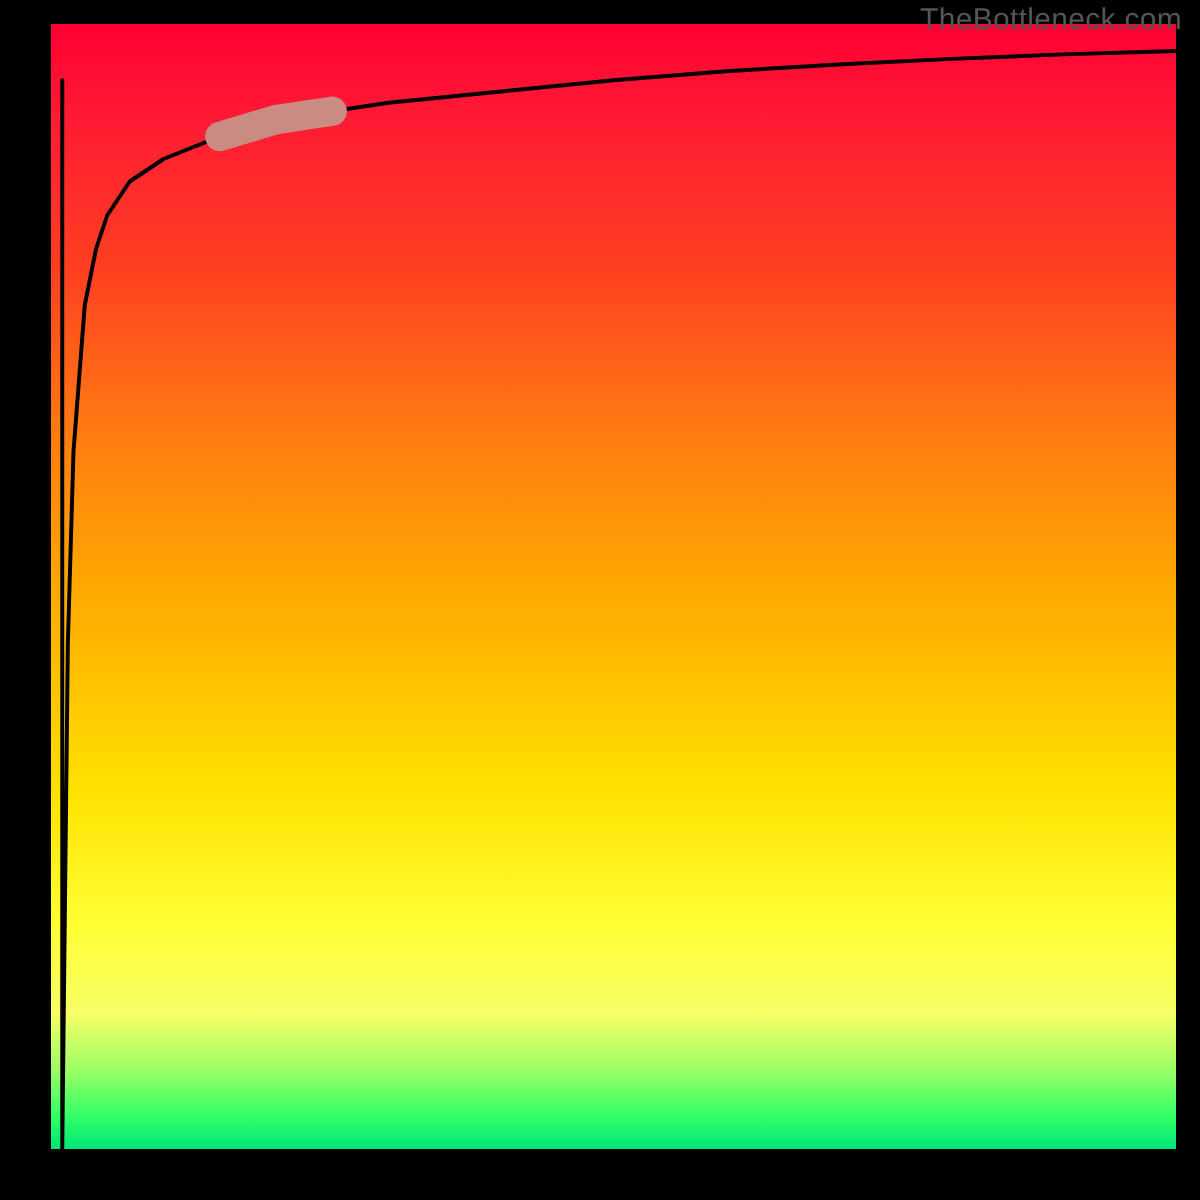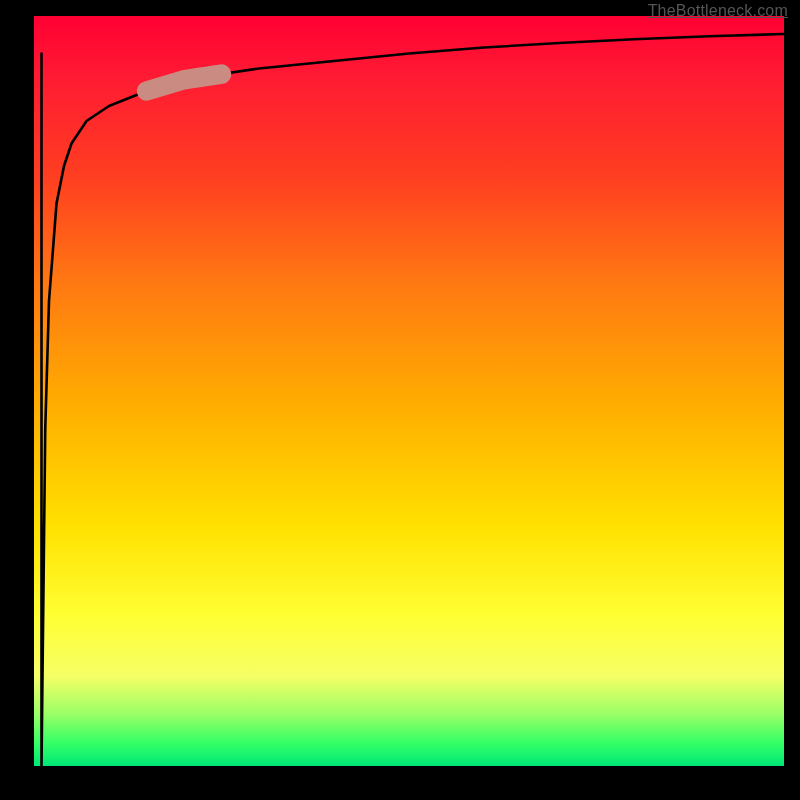--- a/index.html
+++ b/index.html
@@ -44,25 +44,24 @@
       #9cff66 93%,
       #33ff66 97%,
       #00e676 100%
     );
   }
   .watermark {
     position: absolute;
     top: 2px;
     right: 12px;
     color: #555555;
-    font-size: 16px;
+    font-size: 20px;
     font-weight: 400;
     letter-spacing: 0.2px;
     user-select: none;
-    text-decoration: underline;
   }
   .curve-svg {
     position: absolute;
     left: 34px;
     top: 16px;
     width: 750px;
     height: 750px;
     pointer-events: none;
   }
 </style>

